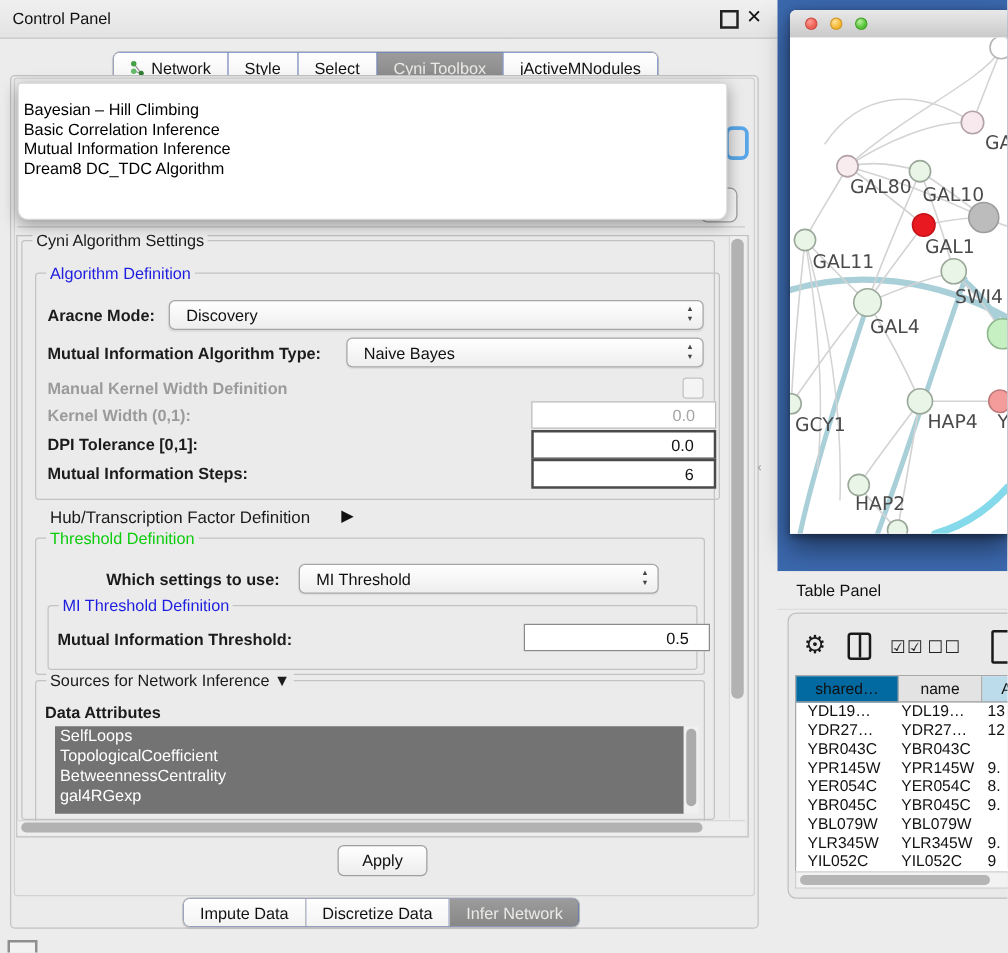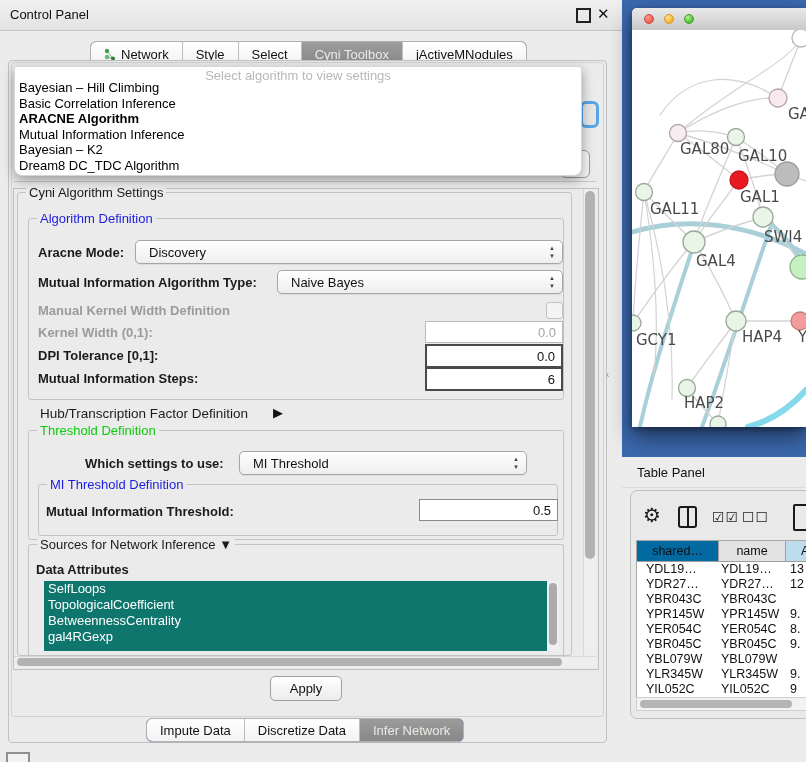--- a/index.html
+++ b/index.html
@@ -45,36 +45,36 @@
   .leg-blue{color:#1d1de0;}
   .leg-green{color:#0ccc0c;}
   .lbl{position:absolute;font-size:13px;font-weight:bold;color:#1b1b1b;white-space:nowrap;}
   .lbl-dis{color:#9b9b9b;}
   .combo{position:absolute;height:24px;background:linear-gradient(#ffffff,#eeeeee);
     border:1px solid #a6a6a6;border-radius:5px;display:flex;align-items:center;
     padding-left:13px;font-size:13px;color:#111;box-shadow:0 1px 1px rgba(0,0,0,.07);box-sizing:border-box;}
   .combo .arrows{position:absolute;right:7px;top:3px;display:flex;flex-direction:column;
     font-size:6px;line-height:8px;color:#444;}
   .tfield{position:absolute;height:20px;background:#fff;font-size:13px;color:#111;
-    display:flex;align-items:center;justify-content:flex-end;padding-right:6px;box-sizing:content-box;}
+    display:flex;align-items:center;justify-content:flex-end;padding-right:16px;box-sizing:content-box;}
   .tfield.dis{border:1px solid #b9b9b9;color:#a6a6a6;}
   .tfield.strong{border:2px solid #4a4a4a;}
   .tfield.mid{border:1px solid #8a8a8a;}
   .chk{position:absolute;width:15px;height:15px;border:1px solid #c2c2c2;border-radius:3px;background:#f4f4f4;}
   .arrow-right{font-size:13px;color:#111;}
   
   .dd-overlay{left:14px;top:66px;width:566px;height:108px;background:#fff;z-index:50;
     border:1px solid #d6d6d6;border-radius:3px 3px 8px 8px;
     box-shadow:0 4px 12px rgba(0,0,0,.35);}
   .dd-ph{position:absolute;left:0;top:1px;width:100%;text-align:center;font-size:13px;color:#b8b8b8;}
   .dd-items{position:absolute;left:0;top:13px;width:100%;}
   .dd-item{height:15.5px;line-height:15.5px;padding-left:4px;font-size:13px;color:#000;}
   .dd-item.bold{font-weight:bold;}
   
-  .attr-list{left:44px;top:581px;width:503px;height:70px;background:#0f766e;overflow:hidden;}
+  .attr-list{left:44px;top:581px;width:503px;height:70px;background:#737373;overflow:hidden;}
   .attr-item{height:16px;line-height:16px;padding-left:4px;font-size:13px;color:#fff;white-space:nowrap;}
   .attr-vsb{left:547px;top:581px;width:12px;height:70px;background:#f0f0f0;}
   .attr-thumb{position:absolute;left:2px;top:2px;width:8px;height:62px;background:#ababab;border-radius:4px;}
   
   .apply-btn{left:270px;top:676px;width:70px;height:23px;background:linear-gradient(#ffffff,#ececec);
     border:1px solid #9f9f9f;border-radius:5px;font-size:13px;color:#111;
     display:flex;align-items:center;justify-content:center;}
   .mini-icon{left:6px;top:752px;width:20px;height:12px;border:2px solid #8f8f8f;background:#f2f2f2;}
   .splitter{left:606px;top:369px;font-size:10px;color:#999;}
   
@@ -163,21 +163,21 @@
   <div class="vsb-thumb"></div>
 </div>
 <div class="abs hsb">
   <div class="hsb-thumb"></div>
 </div>
 
 <div class="fs" style="left:17px;top:192px;width:553px;height:462px;">
   <span class="leg">Cyni Algorithm Settings</span>
 </div>
 
-<div class="fs" style="left:28px;top:218px;width:534px;height:180px;">
+<div class="fs" style="left:28px;top:218px;width:534px;height:180px;padding-left:12px;">
   <span class="leg leg-blue">Algorithm Definition</span>
 </div>
 
 <span class="lbl" style="left:38px;top:245px;">Aracne Mode:</span>
 <div class="combo" style="left:135px;top:240px;width:428px;">
   <span>Discovery</span>
   <span class="arrows">
       <span>▲</span>
       <span>▼</span>
     </span>
@@ -393,22 +393,19 @@
         <div class="td c2">9</div>
       </div>
     </div>
   <div class="tbl-pad"></div>
 </div>
 <div class="abs tbl-hsb">
   <div class="tbl-hsb-thumb"></div>
 </div>
 
 <div class="abs dd-overlay">
-  <div class="dd-ph">Select algorithm to view settings</div>
   <div class="dd-items" id="dd-items">
       <div class="dd-item">Bayesian – Hill Climbing</div>
       <div class="dd-item">Basic Correlation Inference</div>
-      <div class="dd-item bold">ARACNE Algorithm</div>
       <div class="dd-item">Mutual Information Inference</div>
-      <div class="dd-item">Bayesian – K2</div>
       <div class="dd-item">Dream8 DC_TDC Algorithm</div>
     </div>
 </div>
 
 </body></html>

